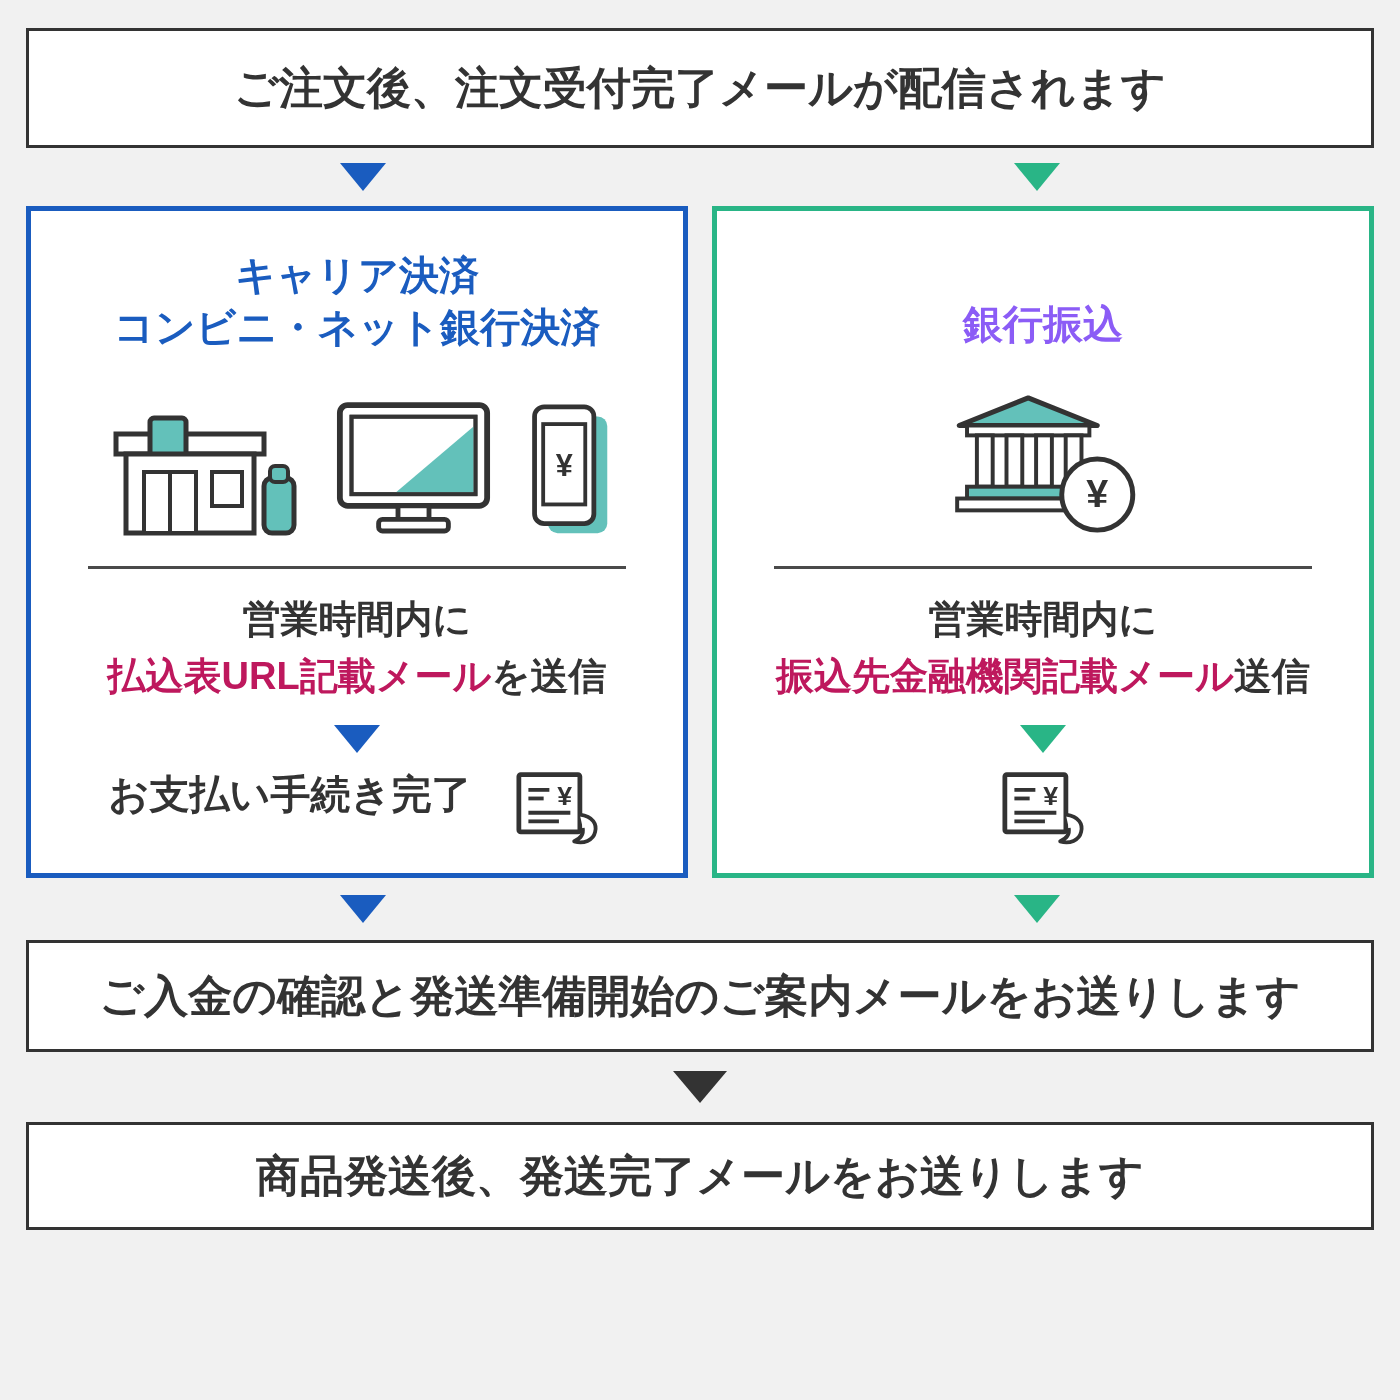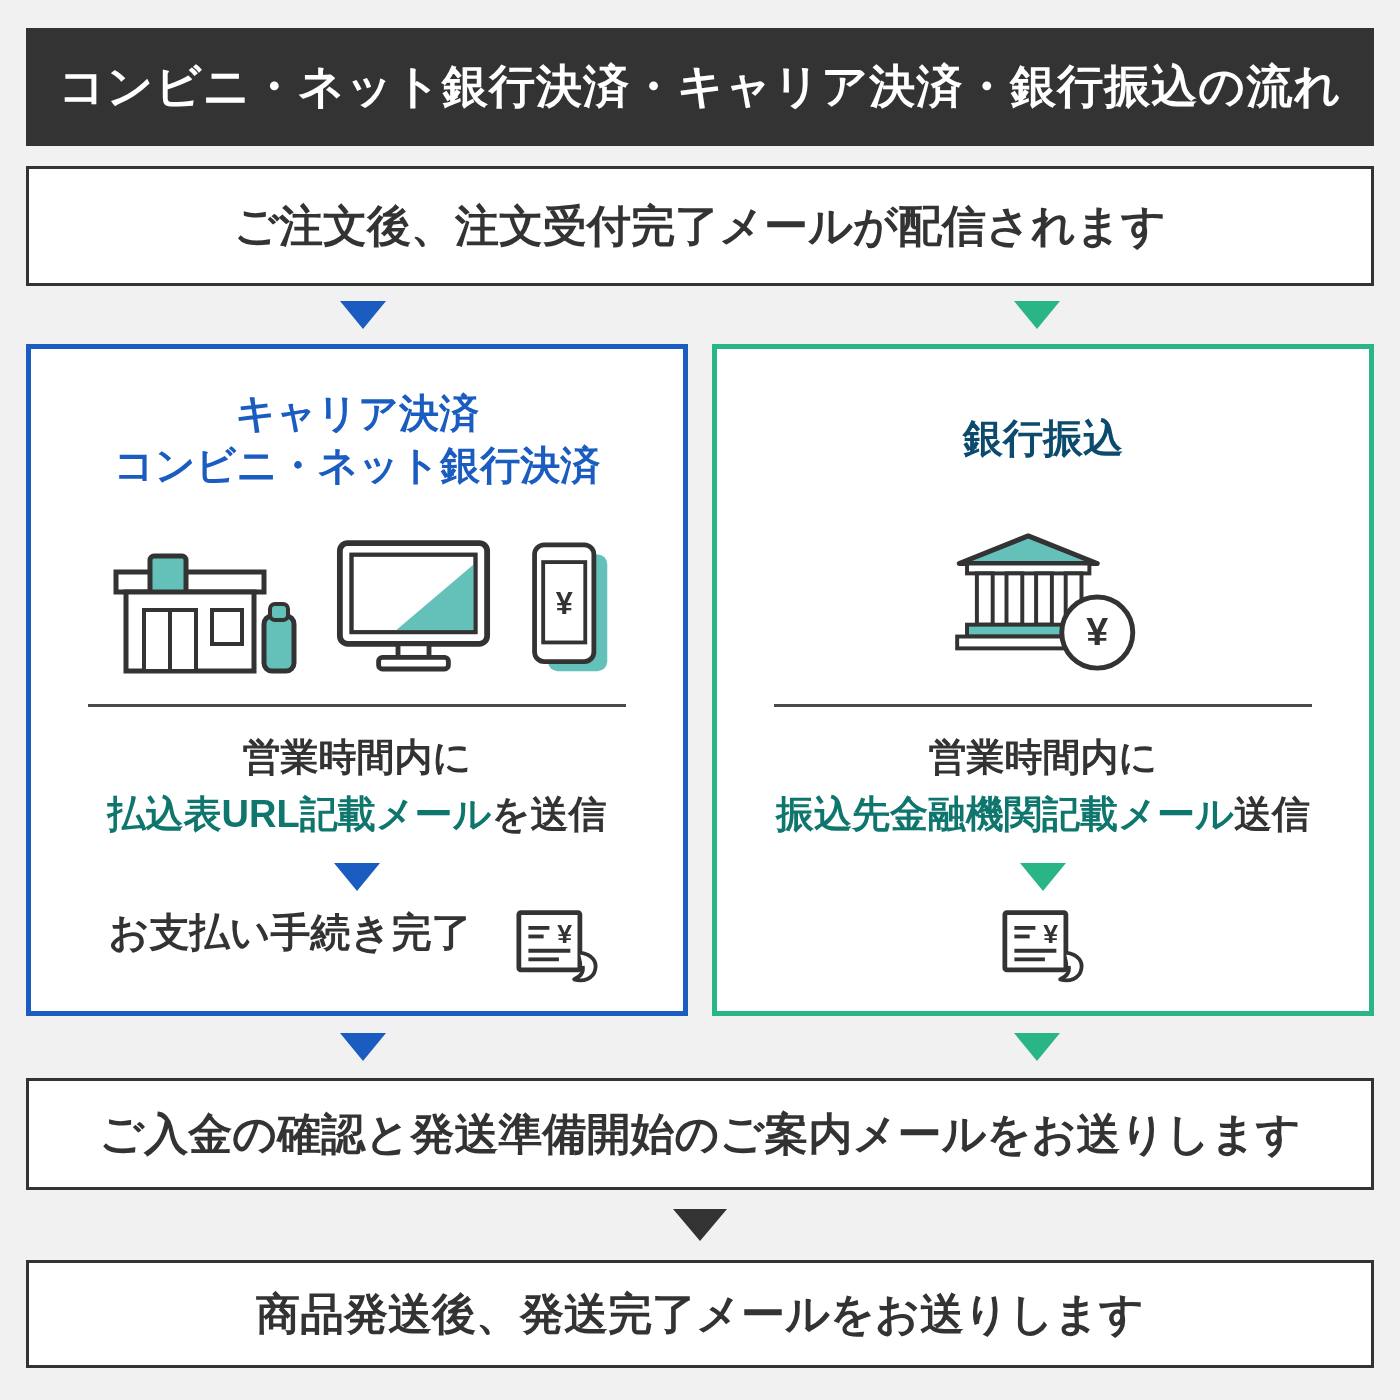--- a/index.html
+++ b/index.html
@@ -53,48 +53,45 @@
   .panel-blue  { border-color: #1a5cbf; }
   .panel-green { border-color: #29b586; }
 
   .panel-title {
     height: 106px;
     display: flex; flex-direction: column; justify-content: center;
     text-align: center; font-size: 40px; font-weight: bold; line-height: 1.3;
     white-space: nowrap;
   }
   .panel-blue  .panel-title { color: #1a5cbf; }
-  .panel-green .panel-title { color: #0c4a6e; }
+  .panel-green .panel-title { color: #8b5cf6; justify-content: flex-end; }
 
   .icon-row {
     height: 182px; width: 100%;
     display: flex; align-items: flex-end; justify-content: center; gap: 34px;
     margin-top: 14px;
   }
 
   .divider { width: 88%; border: none; border-top: 3px solid #4a4a4a; margin: 28px 0 22px; flex: none; }
 
   .notice { text-align: center; font-size: 38px; font-weight: bold; line-height: 1.5; white-space: nowrap; }
-  .notice .hl { color: #0f766e; }
+  .notice .hl { color: #be185d; }
 
   .panel .mid-arrow { margin: 20px 0 14px; }
 
   .complete-row { display: flex; align-items: flex-start; gap: 38px; }
   .complete-row .label { font-size: 40px; font-weight: bold; white-space: nowrap; }
 
   svg { display: block; }
 </style>
 </head>
 <body>
 
 <div class="page">
 
-  <div class="header">
-    <h1>コンビニ・ネット銀行決済・キャリア決済・銀行振込の流れ</h1>
-  </div>
 
   <div class="wide-box box-order">
     <span>ご注文後、注文受付完了メールが配信されます</span>
   </div>
 
   <div class="arrow-row row-top">
     <div class="half">
       <span class="tri tri-blue"></span>
     </div>
     <div class="half">

